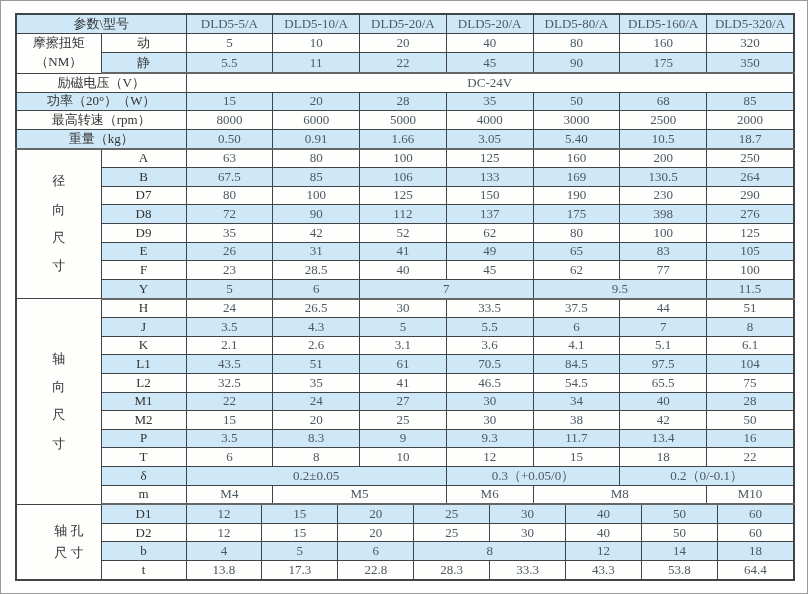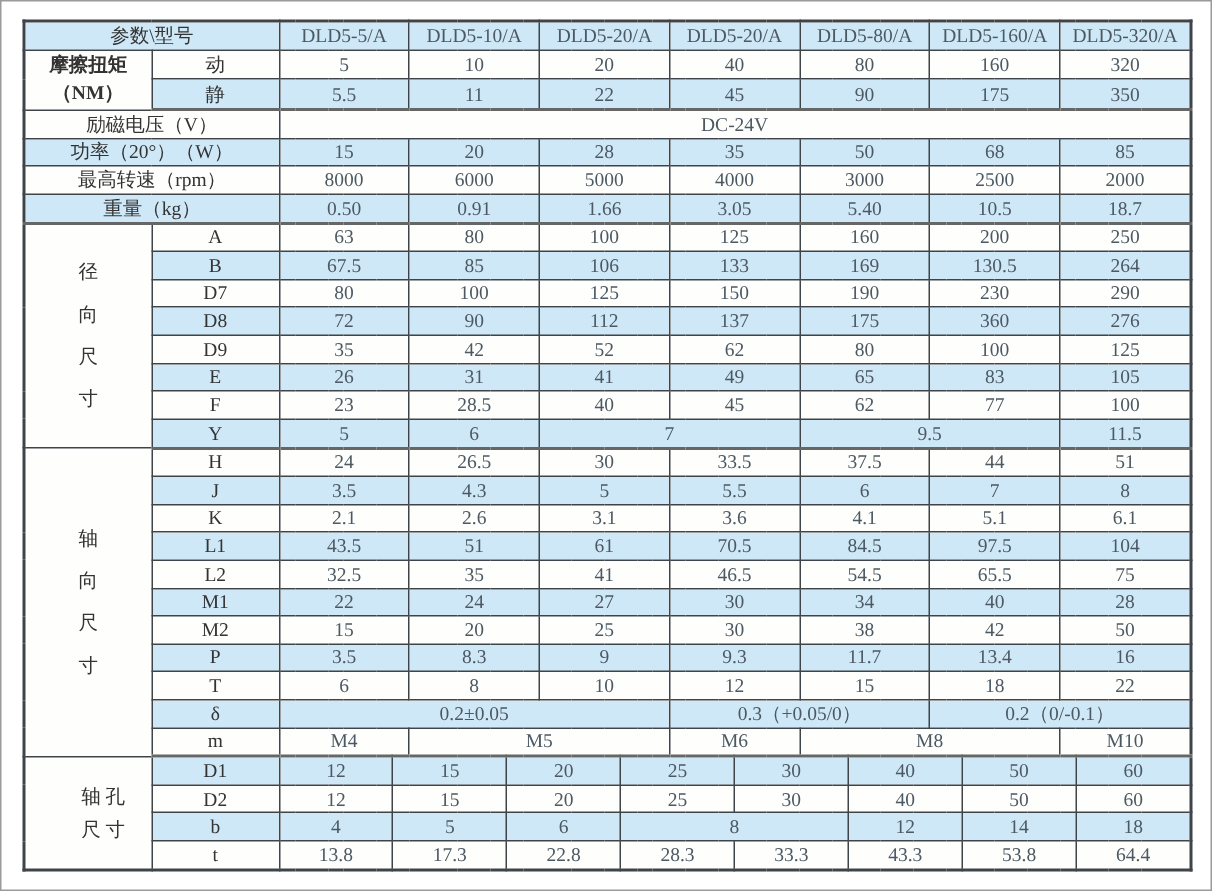--- a/index.html
+++ b/index.html
@@ -13,21 +13,21 @@
              position:absolute;left:14px;top:12px;border:2px solid var(--grid);}
   td{border:1px solid var(--grid);padding:0;text-align:center;vertical-align:middle;
      font-size:13px;color:var(--val);overflow:hidden;white-space:nowrap;height:17px;line-height:1.1;}
   tr.blue > td{background:var(--row-blue);}
   tr.white > td{background:var(--row-white);}
   td.span-label{background:var(--row-white) !important;}
   td.lab{color:var(--lab);}
   tr.thick > td{border-bottom:2px solid var(--section);}
   .vcol{display:flex;flex-direction:column;align-items:center;justify-content:center;color:var(--lab);}
   .vcol span{display:block;}
-  .lines div{line-height:1.45;font-weight:bold;}
+  .lines div{line-height:1.45;}
   .pair div{line-height:1.7;letter-spacing:0;margin-left:20px;}
 </style>
 </head>
 <body>
 
 <div class="page">
   <table class="spec" id="spec-table">
     <colgroup id="spec-cols">
         <col style="width: 85px;">
         <col style="width: 85px;">
@@ -197,21 +197,21 @@
           <td colspan="8">230</td>
           <td colspan="8">290</td>
         </tr>
         <tr class="blue">
           <td colspan="1" class="lab">D8</td>
           <td colspan="8">72</td>
           <td colspan="8">90</td>
           <td colspan="8">112</td>
           <td colspan="8">137</td>
           <td colspan="8">175</td>
-          <td colspan="8">360</td>
+          <td colspan="8">398</td>
           <td colspan="8">276</td>
         </tr>
         <tr class="white">
           <td colspan="1" class="lab">D9</td>
           <td colspan="8">35</td>
           <td colspan="8">42</td>
           <td colspan="8">52</td>
           <td colspan="8">62</td>
           <td colspan="8">80</td>
           <td colspan="8">100</td>

